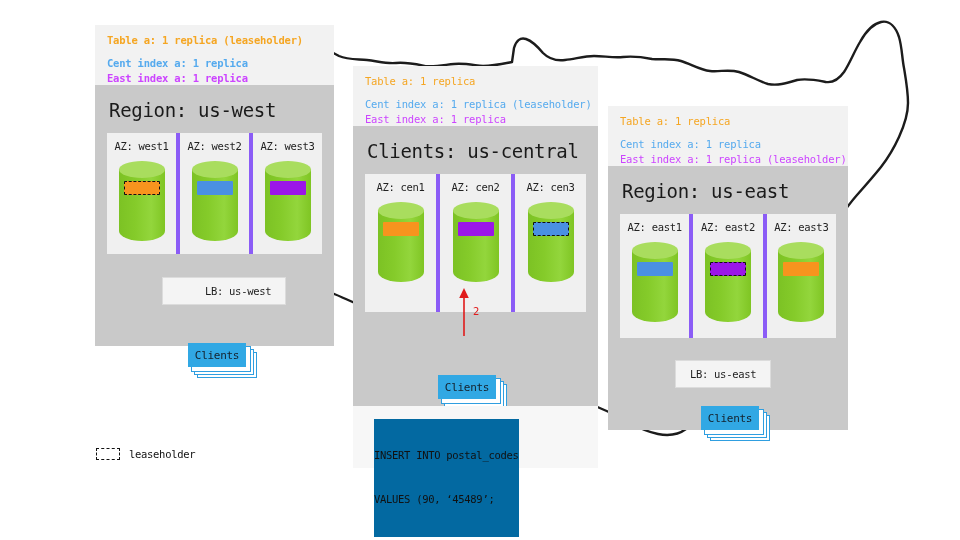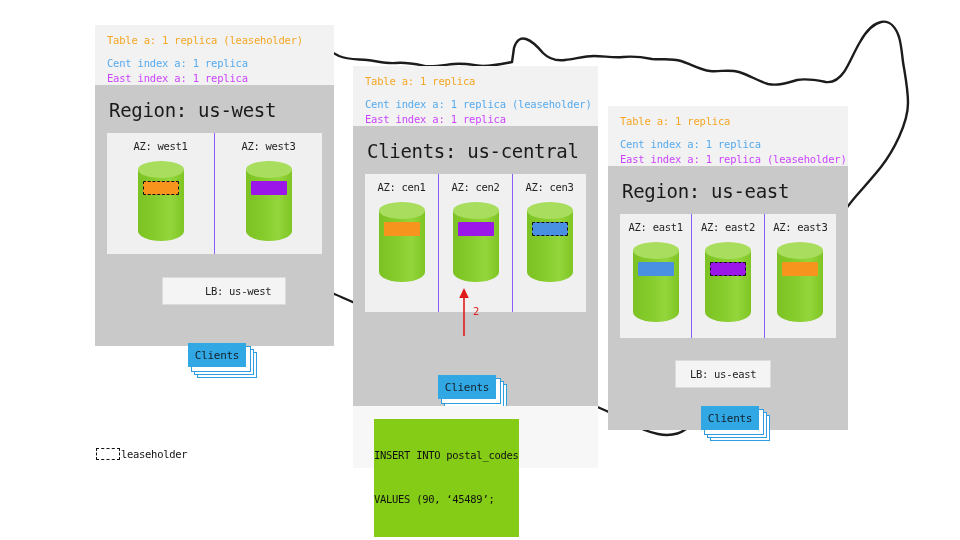--- a/index.html
+++ b/index.html
@@ -35,21 +35,21 @@
   .rtitle{
     font-size:19px;color:#1a1a1a;white-space:pre;
     margin:4px 0 12px 2px;letter-spacing:-0.3px;
   }
 
   .azrow{
     display:flex;background:#f0f0f0;position:relative;
   }
   .az{
     flex:1;position:relative;
-    border-right:1px solid #8b5cf6;
+    border-right:4px solid #8b5cf6;
     padding:7px 0 14px 0;
     display:flex;flex-direction:column;align-items:center;
   }
   .az:last-child{border-right:none;}
   .azlabel{
     font-size:10.5px;color:#222;white-space:pre;margin-bottom:9px;
     letter-spacing:-0.3px;
   }
 
   
@@ -99,28 +99,28 @@
 
   
   .arrow-wrap{position:absolute;}
   .arrow-num{
     position:absolute;color:#e01b1b;font-size:10px;
     font-family:"DejaVu Sans","Liberation Sans",sans-serif;
   }
 
   
   .sqlbox{
-    position:absolute;background:#84cc16;
+    position:absolute;background:#0369a1;
     font-size:10.5px;line-height:1.4;color:#111;white-space:pre;
     padding:0;letter-spacing:-0.3px;
   }
 
   
   .legend{
-    position:absolute;display:flex;align-items:center;gap:1px;
+    position:absolute;display:flex;align-items:center;gap:9px;
   }
   .legend-swatch{
     width:24px;height:12px;border:1.5px dashed #111;box-sizing:border-box;
     background:transparent;
   }
   .legend-text{
     font-size:10.5px;color:#111;white-space:pre;letter-spacing:-0.3px;
   }
 </style>
 </head>
@@ -363,35 +363,43 @@
              C648,432 639,428 630,423 C621,418 612,413 602,409 C592,405 582,400 572,396
              C562,392 552,387 542,383 C532,379 522,374 512,370 C502,366 492,361 482,357
              C472,353 462,348 452,344 C442,340 432,335 422,331 C412,327 402,322 392,318
              C382,314 372,310 362,306 C352,302 342,297 332,293 C322,289 312,285 302,281
              C292,277 282,272 272,268 C262,264 252,260 242,256 C232,252 222,247 212,243
              C202,239 192,235 182,231 C172,227 162,223 152,220 C142,217 132,214 122,212
              C115,210 108,205 105,198 C103,192 102,186 101,180 Z" fill="none" stroke="#1c1c1c" stroke-width="2.4" stroke-linejoin="round" stroke-linecap="round"></path>
   </svg>
 
   <div class="region" style="left:95px;top:25px;width:239px;">
-    <div class="rep-head" style="height:44px;">
+    <div class="rep-head" style="height:44px;font-weight:bold;">
       <div class="rep-line rep-table">Table a: 1 replica (leaseholder)</div>
       <div class="rep-line rep-cent">Cent index a: 1 replica</div>
       <div class="rep-line rep-east">East index a: 1 replica</div>
     </div>
     <div class="rbody" style="height:237px;">
       <div class="rtitle">Region: us-west</div>
 
       <div class="azrow" style="height:121px;">
         <div class="az">
           <div class="azlabel">AZ: west1</div>
           <div class="cyl" style="width:46px;height:86px;">
             <div class="cyl-body" style="width:46px;height:72px;"></div>
             <div class="cyl-top" style="width:46px;height:17px;"></div>
             <div class="bar lease" style="left:5px;top:20px;width:36px;height:14px;background:#f7941e;"></div>
+          </div>
+        </div>
+        <div class="az">
+          <div class="azlabel">AZ: west2</div>
+          <div class="cyl" style="width:46px;height:86px;">
+            <div class="cyl-body" style="width:46px;height:72px;"></div>
+            <div class="cyl-top" style="width:46px;height:17px;"></div>
+            <div class="bar" style="left:5px;top:20px;width:36px;height:14px;background:#4a90e2;"></div>
           </div>
         </div>
         <div class="az">
           <div class="azlabel">AZ: west3</div>
           <div class="cyl" style="width:46px;height:86px;">
             <div class="cyl-body" style="width:46px;height:72px;"></div>
             <div class="cyl-top" style="width:46px;height:17px;"></div>
             <div class="bar" style="left:5px;top:20px;width:36px;height:14px;background:#9b16e8;"></div>
           </div>
         </div>

